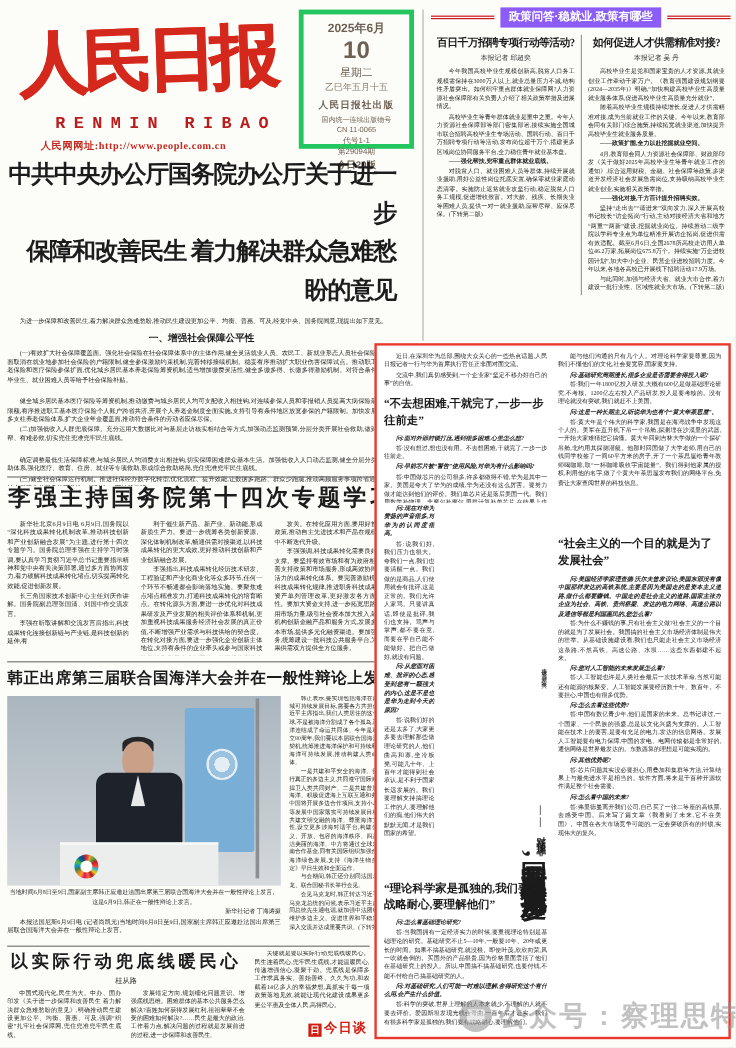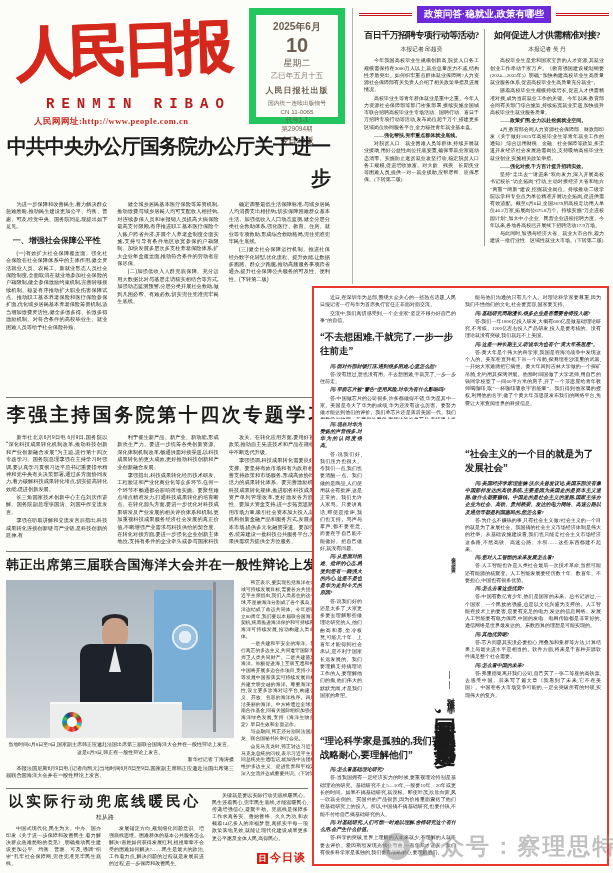--- a/index.html
+++ b/index.html
@@ -12,54 +12,54 @@
   p.lead{font-weight:bold;}
 
   
   .calli{position:absolute;left:16px;top:4px;width:226px;height:92px;color:#d5281c;
          font-weight:900;font-size:58px;line-height:92px;letter-spacing:-5px;white-space:nowrap;
          transform:rotate(-2deg);text-shadow:1.2px 0 currentColor,0 .8px currentColor;}
   .latin{position:absolute;left:46px;top:96px;color:#b91c1c;font-weight:bold;font-size:14px;
          letter-spacing:7px;font-family:Liberation Mono, monospace;}
   .site{position:absolute;left:34px;top:116px;color:#c4281e;font-weight:bold;font-size:8.5px;letter-spacing:.5px;}
 
-  .datebox{position:absolute;left:249px;top:8px;width:96px;height:116px;border:7px solid #22c55e;
+  .datebox{position:absolute;left:249px;top:8px;width:96px;height:116px;border:4px solid #22c55e;
            color:#6d5f51;text-align:center;font-family:"Liberation Sans",sans-serif;padding-top:5px;}
   .db-ym{font-size:10px;font-weight:bold;}
   .db-day{font-size:20px;font-weight:bold;line-height:1.1;}
   .db-wd{font-size:9px;margin-top:1px;}
   .db-lunar{font-size:7.5px;color:#8a7c6d;margin-top:1px;}
   .db-pub{font-size:8px;letter-spacing:1px;margin-top:4px;font-weight:bold;}
   .db-issn{font-size:5.8px;margin-top:3px;}
   .db-cn{font-size:6.2px;}
   .db-code{font-size:6.5px;margin-top:1px;}
   .db-issue{font-size:6.5px;}
   .db-pages{font-size:8px;font-weight:bold;margin-top:1px;}
 
   .vrule{position:absolute;left:352px;top:8px;width:1px;height:276px;background:#b5b5b0;}
 
   
   .qa{position:absolute;left:359px;top:6px;width:250px;height:278px;overflow:hidden;}
   .qa-banner{display:flex;align-items:center;gap:5px;}
   .qa-line{flex:1;height:3px;border-top:1px solid #c8161e;border-bottom:1px solid #c8161e;}
-  .qa-pill{background:#6d28d9;color:#fff;font-weight:bold;font-size:9.5px;padding:2px 7px;white-space:nowrap;
+  .qa-pill{background:#8b5cf6;color:#fff;font-weight:bold;font-size:9.5px;padding:2px 7px;white-space:nowrap;
            font-family:"Liberation Sans",sans-serif;}
   .qa-cols{display:flex;gap:0;margin-top:6px;}
   .qa-col{width:50%;padding:0 5px;font-size:5px;line-height:1.45;}
   .qa-col + .qa-col{border-left:1px solid #999;}
   .qa-title{font-size:9px;font-weight:900;text-align:center;letter-spacing:-.5px;white-space:nowrap;}
   .qa-by{font-size:5.8px;text-align:center;margin:3px 0 4px 0;color:#333;}
 
   
   .main{position:absolute;left:6px;top:130px;width:324px;}
   .main-h{font-size:20px;font-weight:900;text-align:right;line-height:1.6;letter-spacing:-1px;}
   .main-date{font-size:10px;font-weight:bold;text-align:center;margin-top:4px;}
   .cols3{display:flex;gap:10px;margin-top:7px;overflow:hidden;}
   .cols3 > div{flex:1;font-size:5.2px;line-height:1.42;}
-  .main .cols3{height:140px;}
+  .main .cols3{height:140px;flex-direction:column;}
 
   .hrule{position:absolute;left:6px;width:324px;border-top:1px solid #777;}
 
   
   .lq{position:absolute;left:6px;top:402px;width:324px;}
   .lq-h{font-size:19px;font-weight:900;text-align:center;letter-spacing:2.5px;white-space:nowrap;}
   .lq .cols3{height:112px;margin-top:6px;}
 
   
   .hz{position:absolute;left:6px;top:556px;width:324px;}
@@ -172,20 +172,21 @@
             <p class="lead">——强化对接,千方百计提升招聘实效。</p>
             <p>坚持“走出去”“请进来”双向发力,深入开展高校书记校长“访企拓岗”行动,主动对接经济大省和地方“两重”“两新”建设,挖掘就业岗位。持续推动二级学院以学科专业点为单位精准开展访企拓岗,促进供需有效适配。截至6月6日,全国2678所高校走访用人单位46.2万家,拓展岗位675.8万个。持续实施“万企进校园计划”,加大中小企业、民营企业进校招聘力度。今年以来,各地各高校已开展线下招聘活动17.9万场。</p>
             <p>与此同时,加强与经济大省、就业大市合作,着力建设一批行业性、区域性就业大市场。(下转第二版)</p>
           </div>
       </div>
     </div>
   </div>
 
   <div class="main" data-name="main-article">
     <div class="main-h" data-name="main-headline-line1">中共中央办公厅国务院办公厅关于进一步</div>
+    <div class="main-h" data-name="main-headline-line2">保障和改善民生 着力解决群众急难愁盼的意见</div>
     <div class="cols3">
       <div data-name="main-col-1">
           <p>为进一步保障和改善民生,着力解决群众急难愁盼,推动民生建设更加公平、均衡、普惠、可及,经党中央、国务院同意,现提出如下意见。</p>
           <p class="sec">一、增强社会保障公平性</p>
           <p>(一)有效扩大社会保障覆盖面。强化社会保险在社会保障体系中的主体作用,健全灵活就业人员、农民工、新就业形态人员社会保险制度,全面取消在就业地参加社会保险的户籍限制,健全参保激励约束机制,完善转移接续机制。稳妥有序推动扩大职业伤害保障试点。推动职工基本养老保险和医疗保险参保扩面,优化城乡居民基本养老保险筹资机制,适当增加缴费灵活性,健全多缴多得、长缴多得激励机制。对符合条件的高校毕业生、就业困难人员等给予社会保险补贴。</p>
         </div>
       <div data-name="main-col-2">
           <p>健全城乡居民基本医疗保险等筹资机制,推动缴费与城乡居民人均可支配收入相挂钩,对连续参保人员和零报销人员提高大病保险最高支付限额,有序推进职工基本医疗保险个人账户跨省共济,开展个人养老金制度全面实施,支持引导有条件地区放宽参保的户籍限制。加快发展多层次多支柱养老保险体系,扩大企业年金覆盖面,推动符合条件的劳动者应保尽保。</p>
           <p>(二)加强低收入人群兜底保障。充分运用大数据比对与基层走访核实相结合等方式,加强动态监测预警,分层分类开展社会救助,做到凡困必帮、有难必救,切实兜住兜准兜牢民生底线。</p>
         </div>

